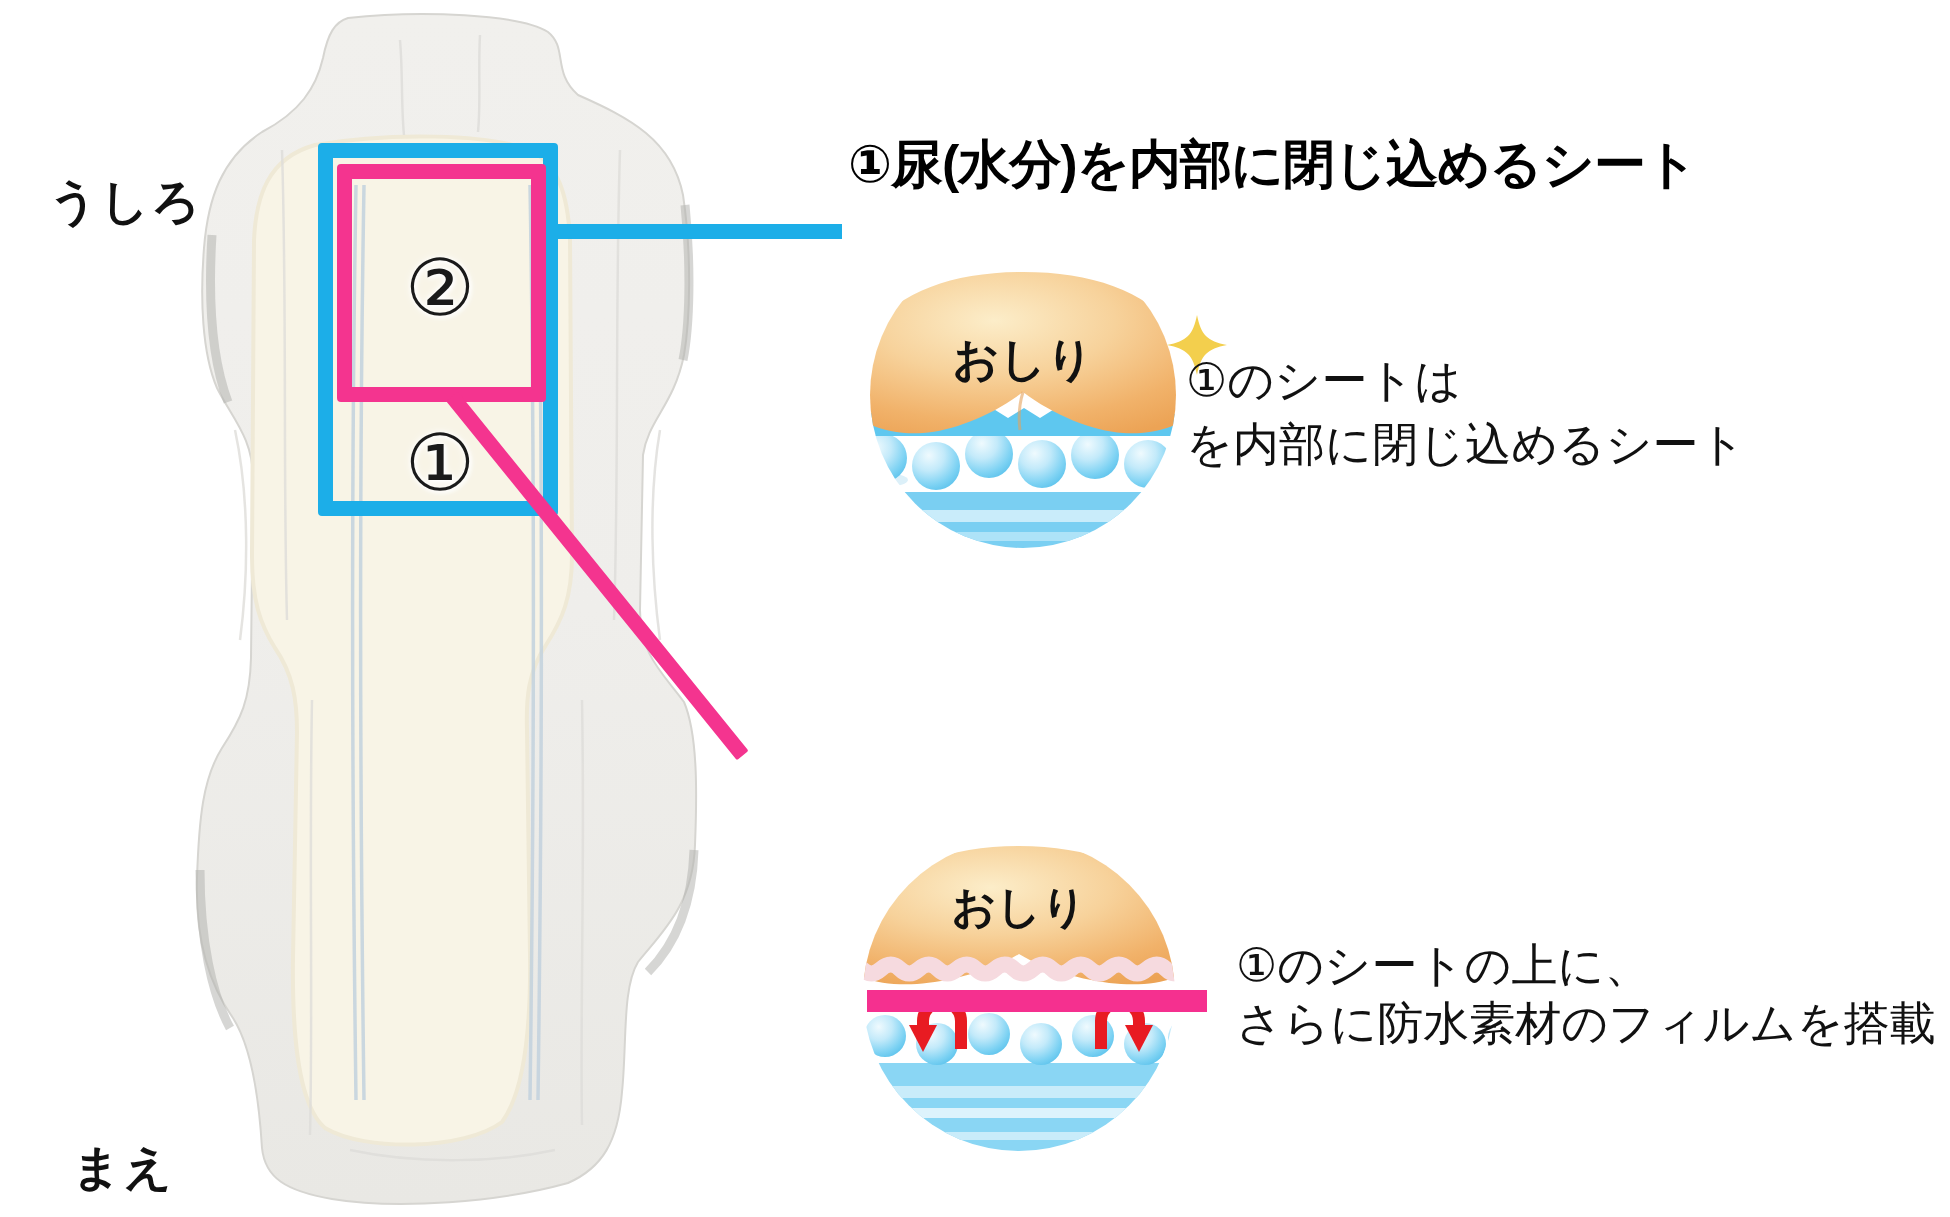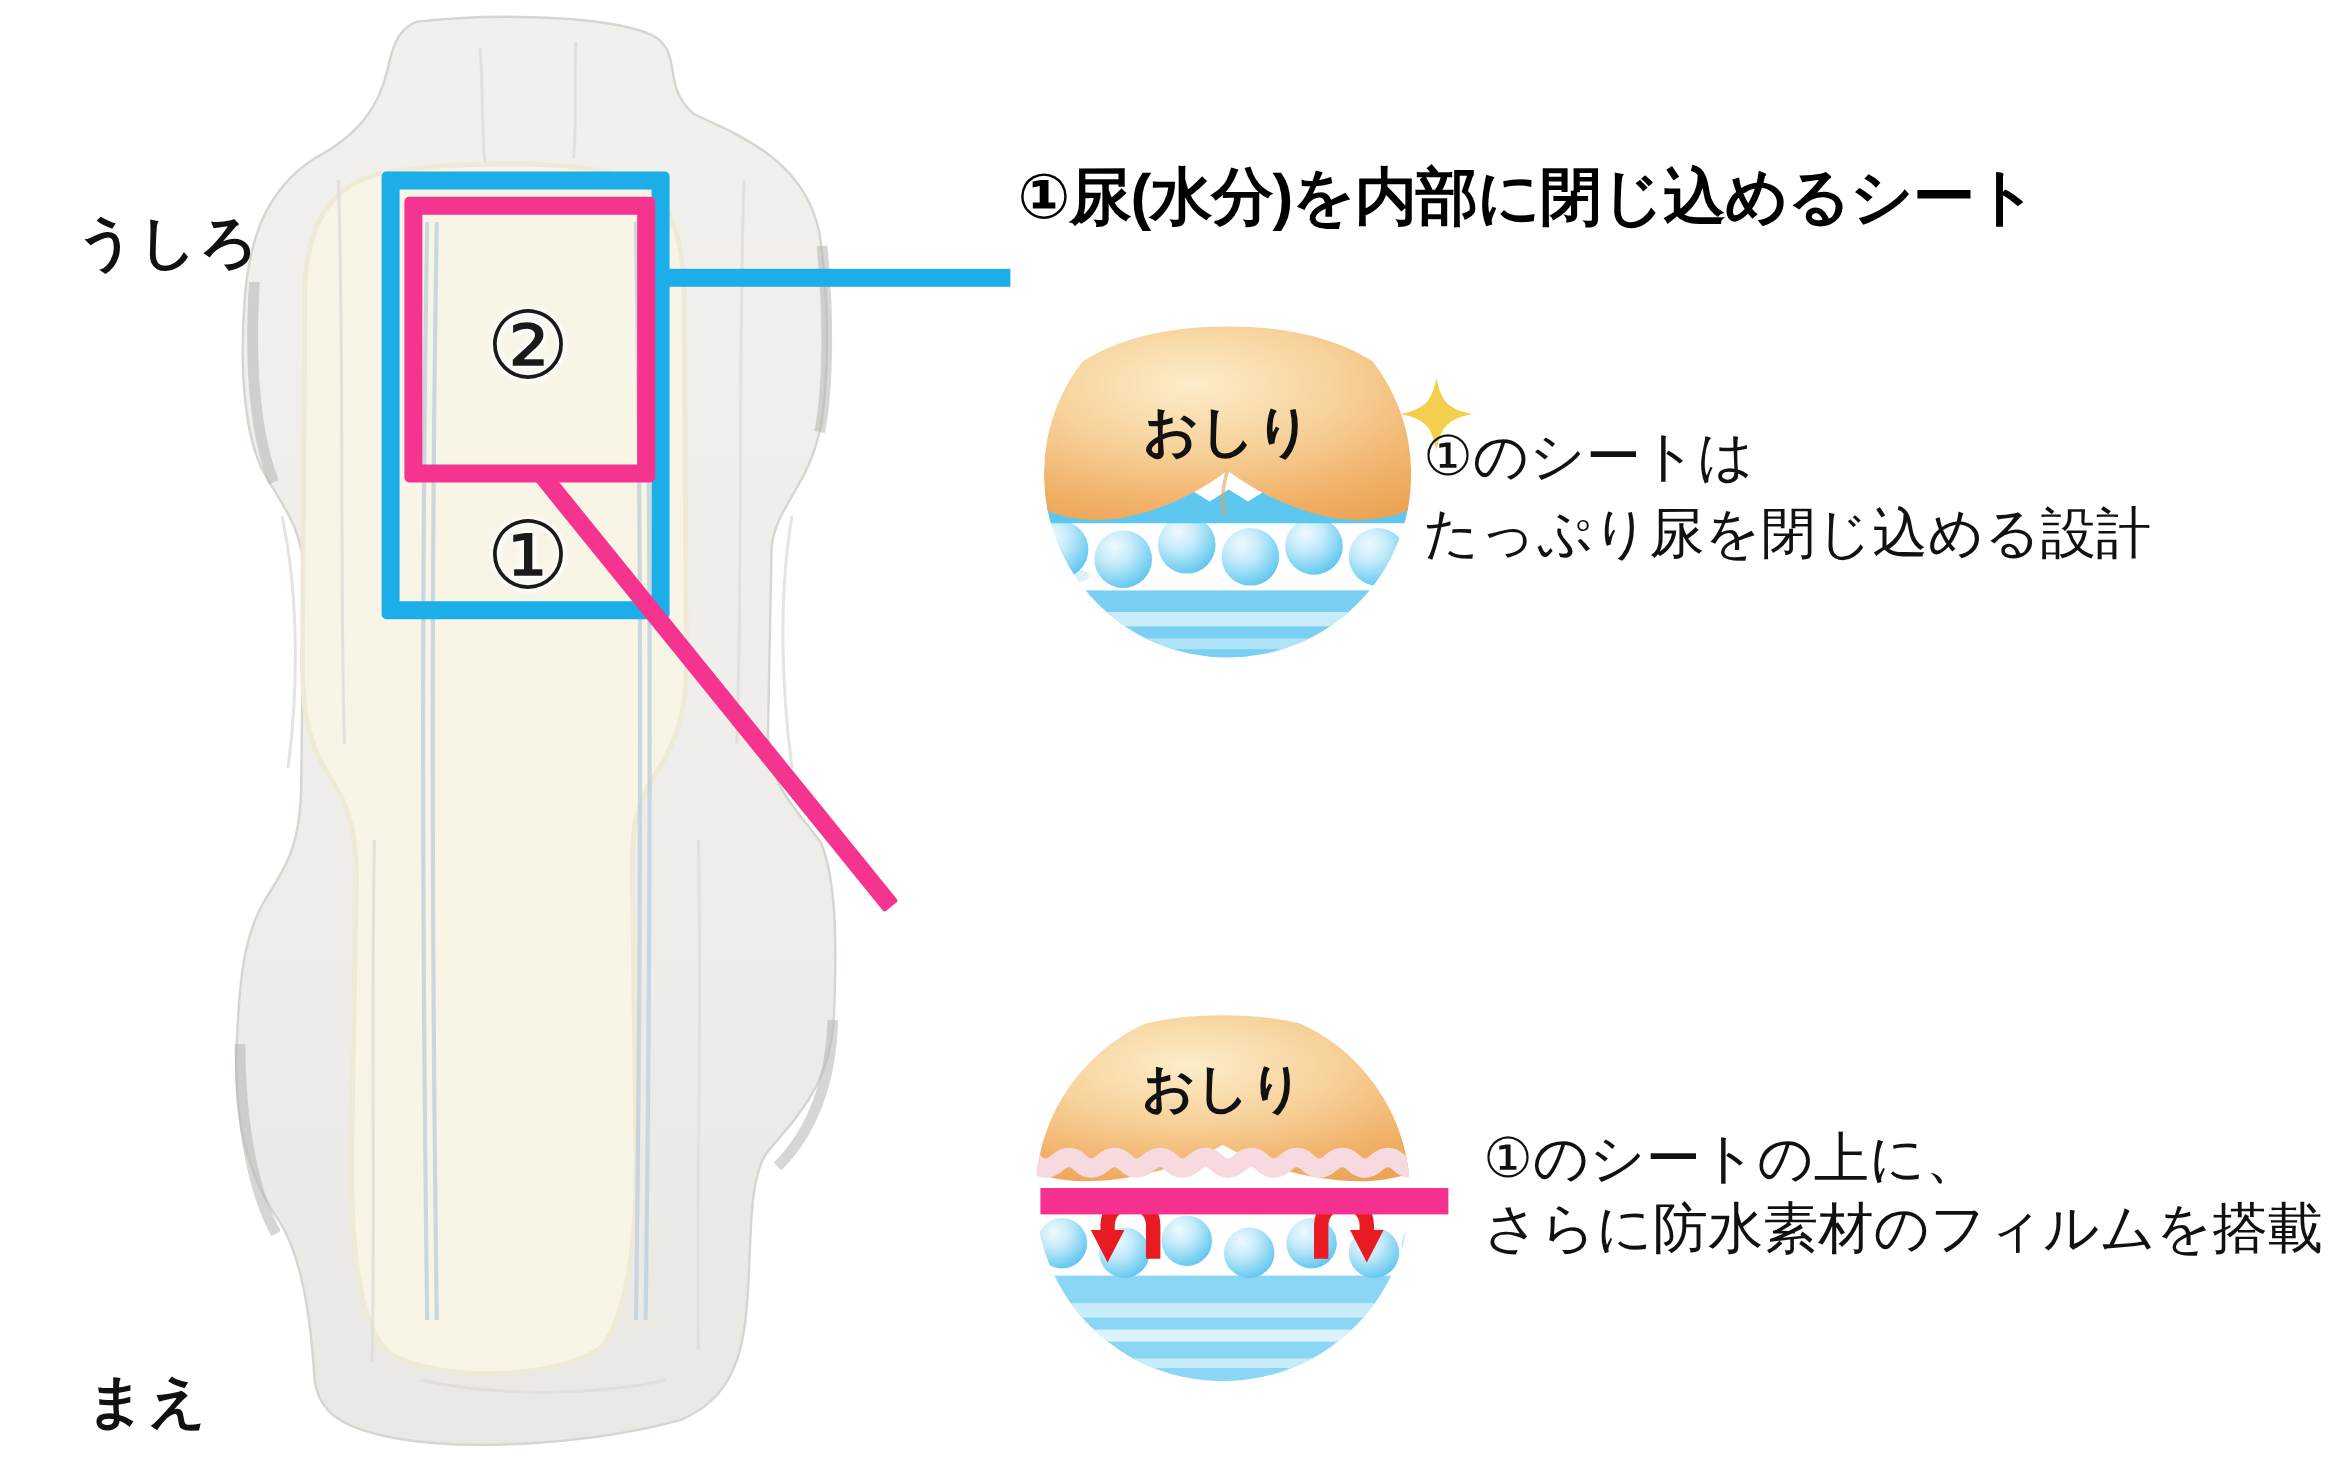--- a/index.html
+++ b/index.html
@@ -85,21 +85,21 @@
       <path d="M212,700 C209,860 213,1010 210,1135"></path>
       <path d="M482,700 C485,860 480,1010 482,1125"></path>
       <path d="M300,40 C303,75 301,105 304,135"></path>
       <path d="M380,35 C378,70 381,100 378,132"></path>
       <path d="M250,1150 C320,1165 400,1162 455,1150"></path>
       <path d="M135,430 C150,500 148,580 140,640"></path>
       <path d="M560,430 C548,500 552,580 560,640"></path>
     </g>
   </svg>
 
-  <div class="abs side-label" style="left:64px;top:170px;">うしろ</div>
+  <div class="abs side-label" style="left:49px;top:170px;">うしろ</div>
   <div class="abs side-label" style="left:72px;top:1136px;">まえ</div>
 
   <div class="abs rect-blue"></div>
   <div class="abs rect-pink"></div>
   <div class="abs marker" style="left:395px;top:248px;">②</div>
   <div class="abs marker" style="left:395px;top:423px;">①</div>
   <div class="abs line-blue"></div>
   <div class="abs line-pink"></div>
 
   <div class="abs heading" style="left:848px;top:130px;">①尿(水分)を内部に閉じ込めるシート</div>
@@ -151,21 +151,21 @@
            C135,175 95,191 65,193 C30,195 0,185 -15,160 Z" fill="url(#peachG1)"></path>
       <path d="M165,152 C161,165 160,175 162,190" stroke="#E4A15C" stroke-width="3" fill="none" opacity="0.6"></path>
       <text class="oshiri" x="165" y="135" font-size="46" text-anchor="middle" fill="#111">おしり</text>
     </g>
 
     <path transform="translate(339,105)" d="M0,-30 C4,-10 10,-4 30,0 C10,4 4,10 0,30 C-4,10 -10,4 -30,0 C-10,-4 -4,-10 0,-30 Z" fill="#F3CF4D"></path>
   </svg>
 
   <div class="abs bodytext" style="left:1186px;top:348px;">
     <div>①のシートは</div>
-    <div>たっぷり尿を閉じ込める設計</div>
+    <div>を内部に閉じ込めるシート</div>
   </div>
 
 
   <svg class="abs" style="left:853px;top:834px;" width="360" height="325" viewBox="0 0 360 325">
     <defs>
       <radialGradient id="peachG2" cx="42%" cy="30%" r="80%">
         <stop offset="0" stop-color="#FCEDC9"></stop>
           <stop offset="0.42" stop-color="#F7D29B"></stop>
         <stop offset="0.78" stop-color="#F1B26A"></stop>
           <stop offset="1" stop-color="#ECA355"></stop>

